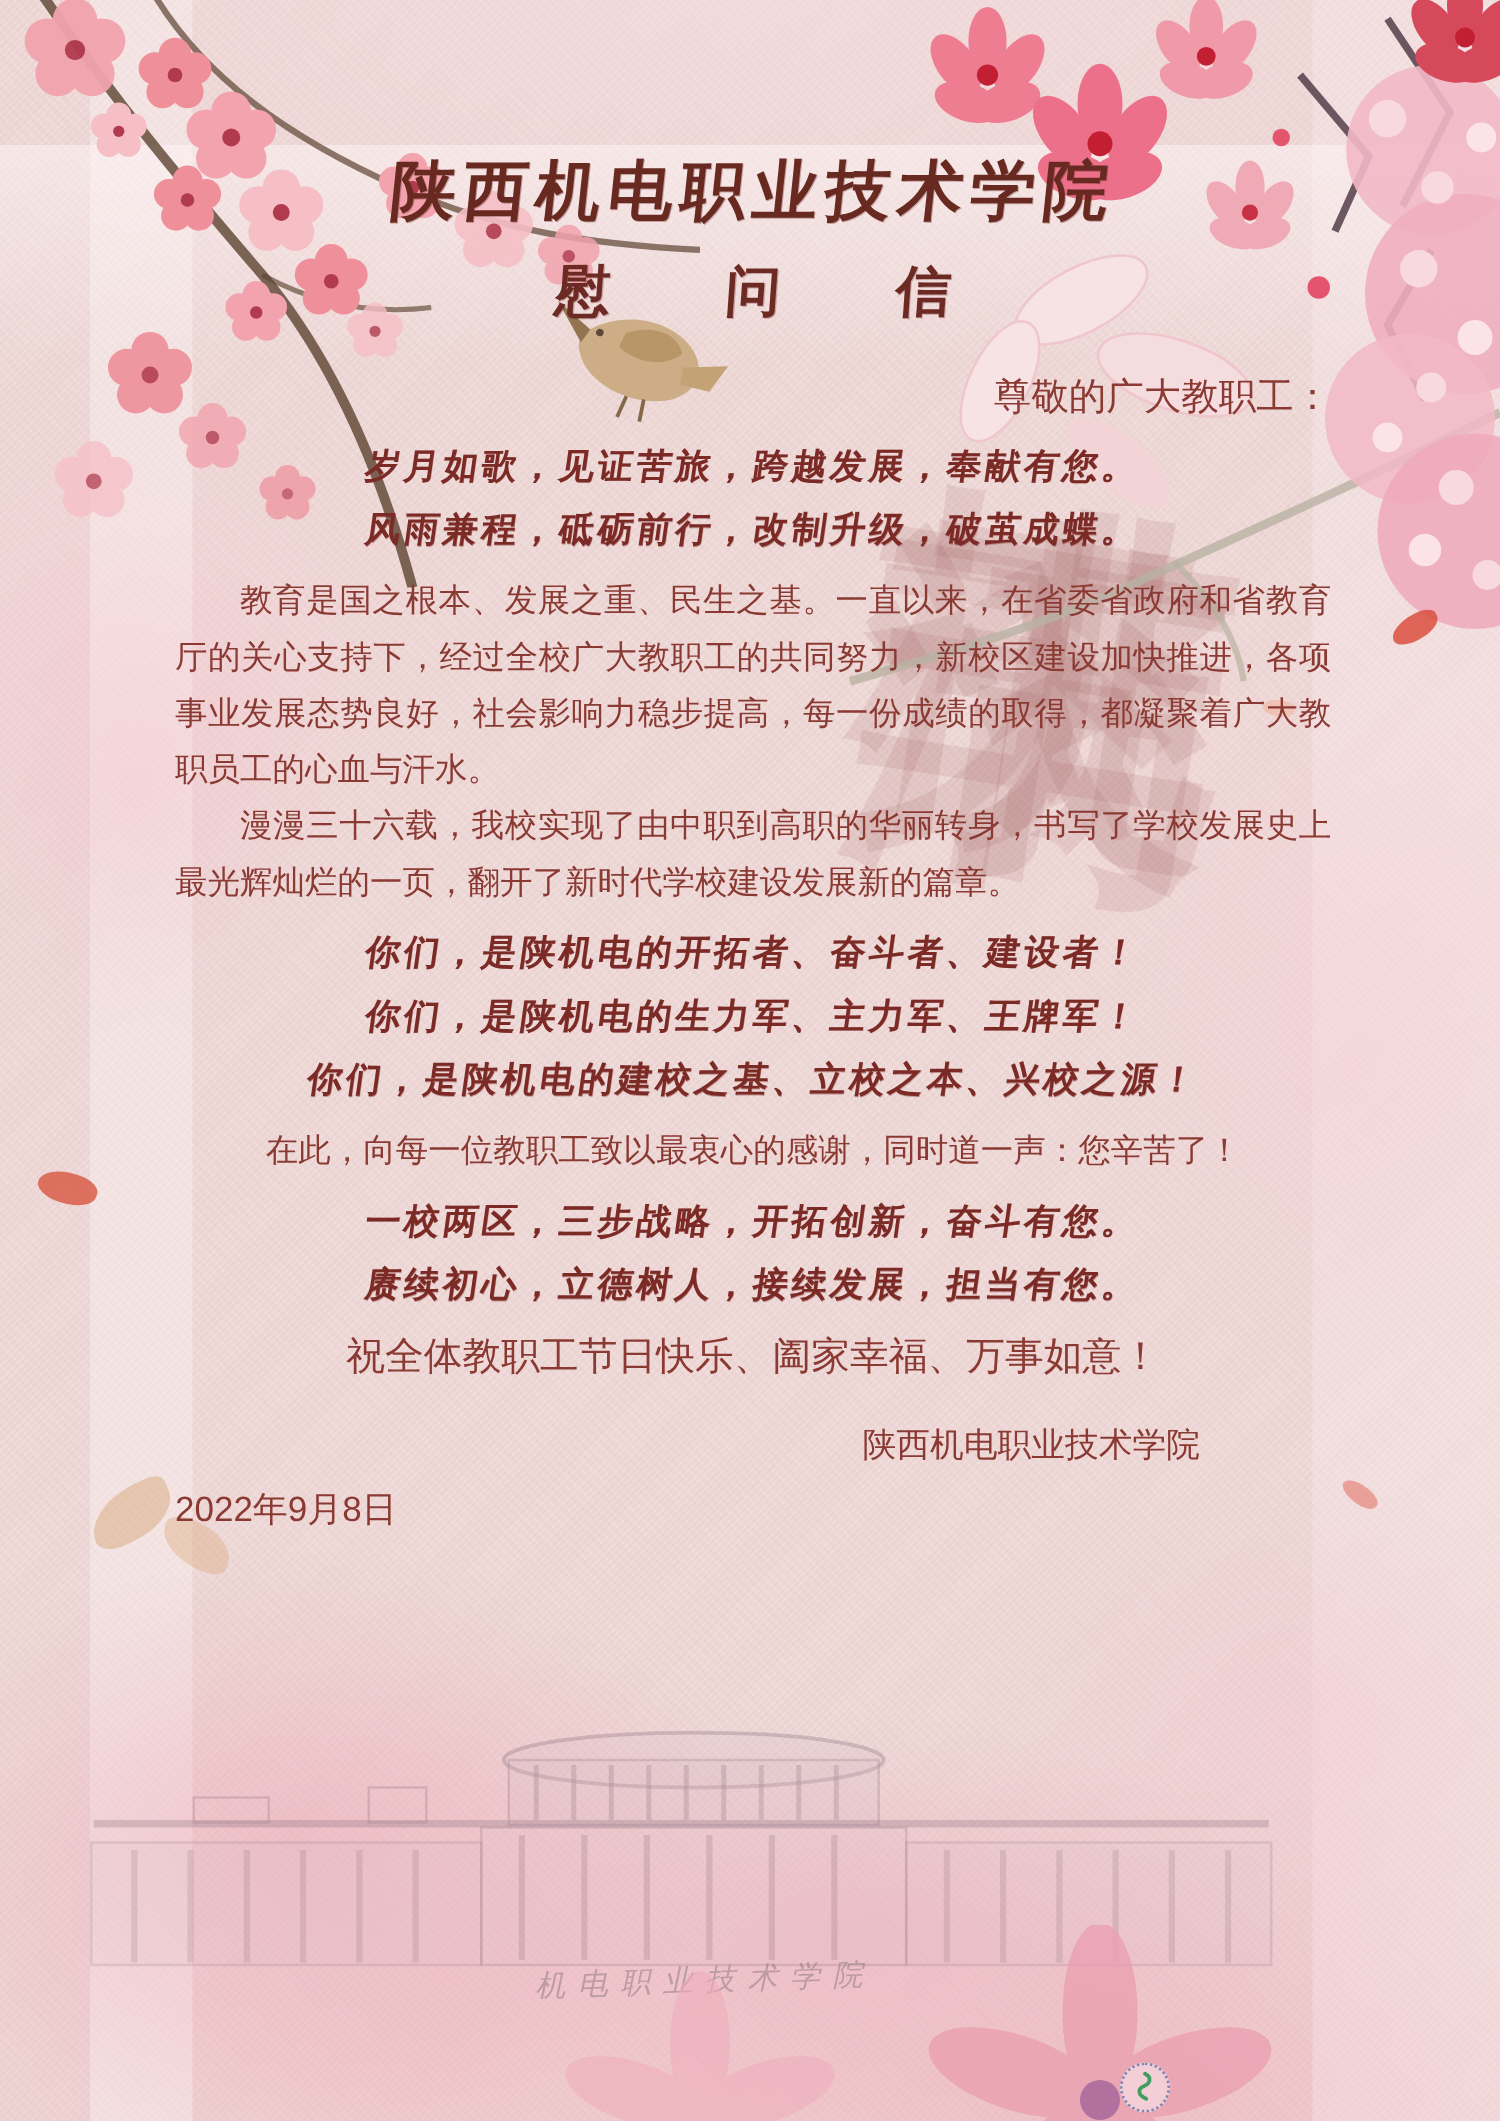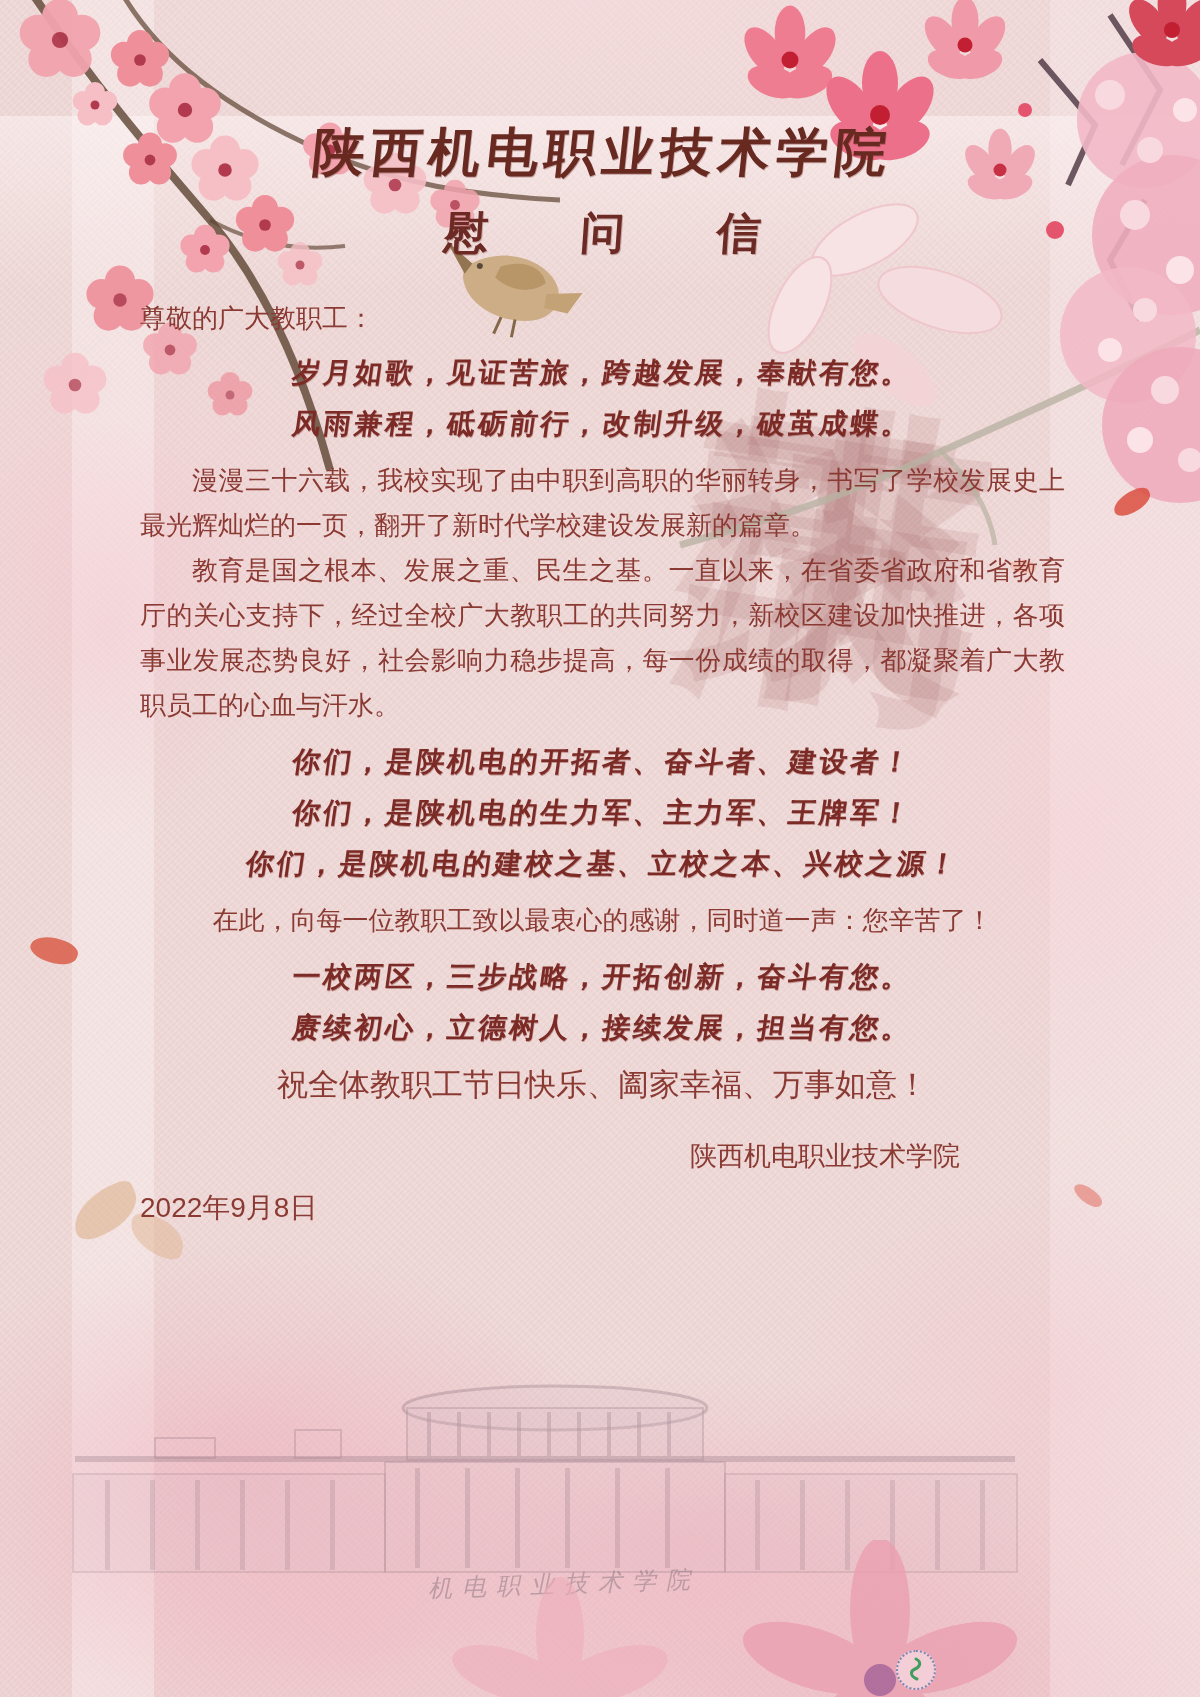--- a/index.html
+++ b/index.html
@@ -63,21 +63,21 @@
   .content{position:absolute;left:140px;top:118px;width:925px;z-index:5;}
   .school{
     margin:0;text-align:center;font-size:52px;font-weight:bold;letter-spacing:6px;
     color:#682921;transform:skewX(-6deg);text-shadow:1px 1px 0 rgba(104,41,33,.35);
   }
   .title{
     margin:16px 0 0 0;text-align:center;font-size:44px;font-weight:bold;
     letter-spacing:40px;text-indent:40px;color:#6d2a24;transform:skewX(-4deg);
     text-shadow:1px 1px 0 rgba(104,41,33,.3);
   }
-  .salutation{margin:34px 0 0 0;font-size:26px;line-height:42px;color:#8b3a33;}
+  .salutation{margin:34px 0 0 0;font-size:30px;line-height:42px;color:#8b3a33;text-align:right;}
   .para{margin:0;font-size:26px;line-height:45px;color:#8b3a33;text-indent:2em;text-align:justify;}
   .plain{margin:0;font-size:26px;line-height:45px;color:#8b3a33;text-align:center;}
   .slogan{
     margin:17px 0;text-align:center;font-size:28px;line-height:34px;font-weight:bold;
     letter-spacing:3px;color:#7c2a25;transform:skewX(-8deg);
     text-shadow:0.5px 0.5px 0 rgba(124,42,37,.4);
   }
   .wish{margin:6px 0 0 0;font-size:31px;line-height:46px;color:#8b3a33;text-align:center;}
   .sign-wrap{margin-top:26px;}
   .signature{margin:0;font-size:27px;line-height:44px;color:#8b3a33;text-align:right;padding-right:105px;}
@@ -255,22 +255,22 @@
     </div>
   </div>
 
   <div class="content">
     <h1 class="school">陕西机电职业技术学院</h1>
     <h2 class="title">慰 问 信</h2>
     <p class="salutation">尊敬的广大教职工：</p>
 
     <p class="slogan">岁月如歌，见证苦旅，跨越发展，奉献有您。</p>
     <p class="slogan">风雨兼程，砥砺前行，改制升级，破茧成蝶。</p>
+    <p class="para">教育是国之根本、发展之重、民生之基。一直以来，在省委省政府和省教育厅的关心支持下，经过全校广大教职工的共同努力，新校区建设加快推进，各项事业发展态势良好，社会影响力稳步提高，每一份成绩的取得，都凝聚着广大教职员工的心血与汗水。</p>
     <p class="para">漫漫三十六载，我校实现了由中职到高职的华丽转身，书写了学校发展史上最光辉灿烂的一页，翻开了新时代学校建设发展新的篇章。</p>
-    <p class="para">教育是国之根本、发展之重、民生之基。一直以来，在省委省政府和省教育厅的关心支持下，经过全校广大教职工的共同努力，新校区建设加快推进，各项事业发展态势良好，社会影响力稳步提高，每一份成绩的取得，都凝聚着广大教职员工的心血与汗水。</p>
     <p class="slogan">你们，是陕机电的开拓者、奋斗者、建设者！</p>
     <p class="slogan">你们，是陕机电的生力军、主力军、王牌军！</p>
     <p class="slogan">你们，是陕机电的建校之基、立校之本、兴校之源！</p>
     <p class="plain">在此，向每一位教职工致以最衷心的感谢，同时道一声：您辛苦了！</p>
     <p class="slogan">一校两区，三步战略，开拓创新，奋斗有您。</p>
     <p class="slogan">赓续初心，立德树人，接续发展，担当有您。</p>
     <p class="wish">祝全体教职工节日快乐、阖家幸福、万事如意！</p>
 
     <div class="sign-wrap">
       <p class="signature">陕西机电职业技术学院</p>

